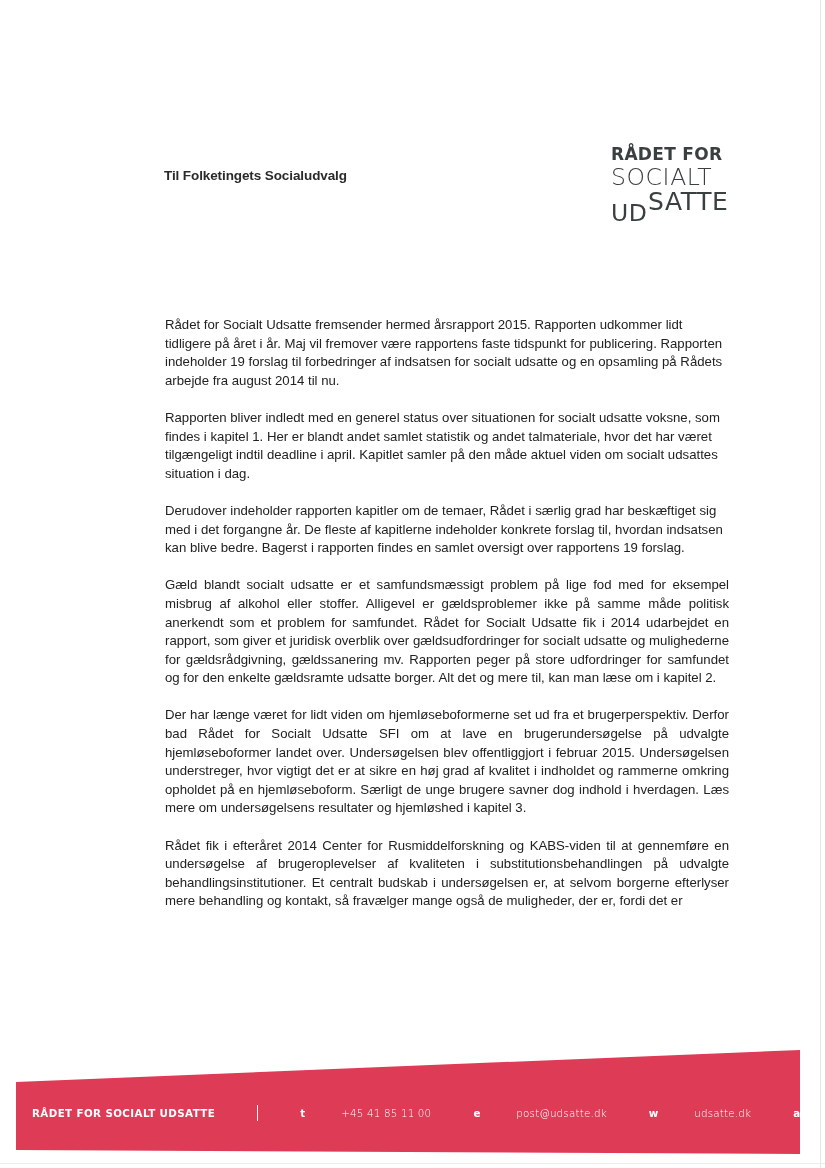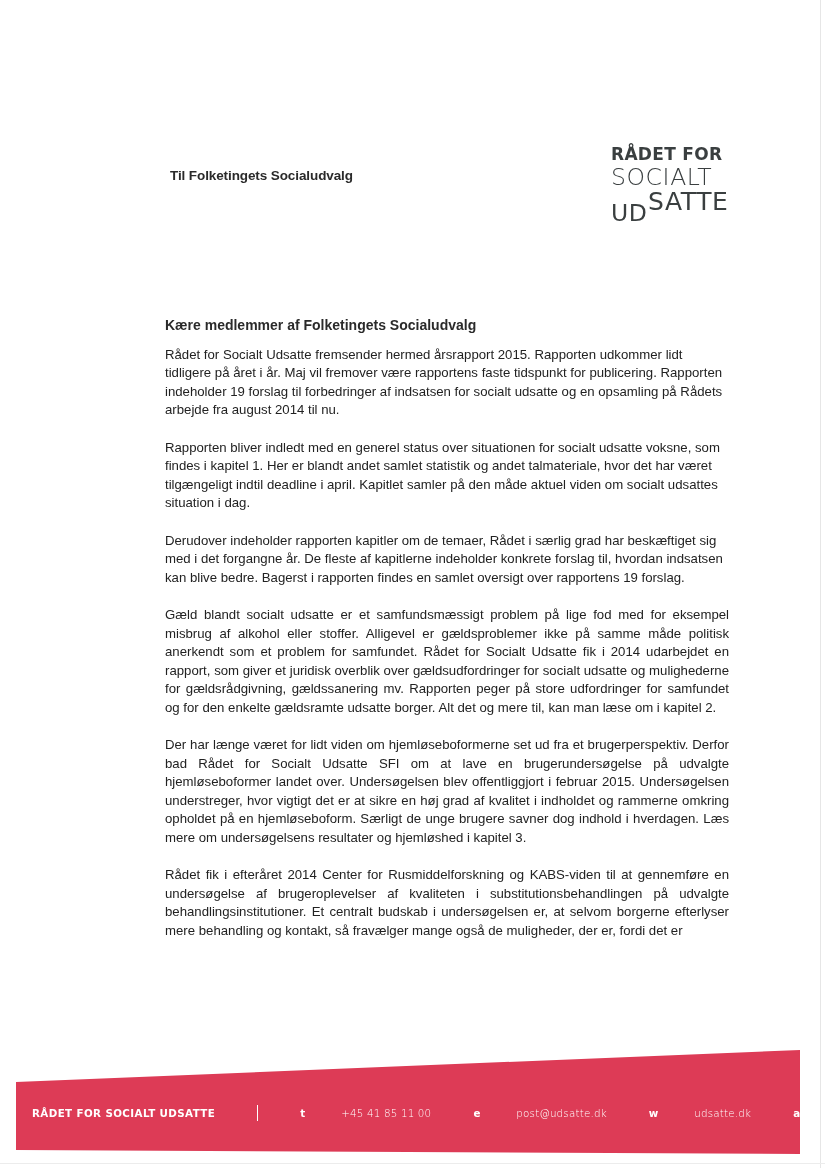--- a/index.html
+++ b/index.html
@@ -12,21 +12,21 @@
       color: #1e1e1e;
     }
     .page-edge {
       position: absolute; right: 4px; top: 0; width: 1px; height: 1168px;
       background: #e6e6e6;
     }
     .scan-bottom {
       position: absolute; left: 0; right: 0; top: 1163px; height: 1px; background: #ececec;
     }
     .recipient {
-      position: absolute; left: 170px; top: 168px;
+      position: absolute; left: 164px; top: 168px;
       font-size: 13.5px; font-weight: bold; color: #2a2a2a;
       letter-spacing: -0.1px;
     }
     .logo {
       position: absolute; left: 611px; top: 136px; width: 120px;
       color: #3a3f40;
       font-family: "DejaVu Sans", sans-serif;
       margin-top: 8px;
     }
     .logo .l1 {
@@ -74,21 +74,20 @@
 <div class="logo" style="color: rgb(58, 63, 64);">
   <span class="l1">RÅDET FOR</span>
   <span class="l2">SOCIALT</span>
   <span class="l3">
     <span class="ud">UD</span>
     <span class="satte">SATTE</span>
   </span>
 </div>
 
 <div class="content" style="color: rgb(34, 34, 34);">
-  <div class="salutation">Kære medlemmer af Folketingets Socialudvalg</div>
   <div id="paragraphs">
       <div class="para"><span>Rådet for Socialt Udsatte fremsender hermed årsrapport 2015. Rapporten udkommer lidt tidligere på året i år. Maj vil fremover være rapportens faste tidspunkt for publicering. Rapporten indeholder 19 forslag til forbedringer af indsatsen for socialt udsatte og en opsamling på Rådets arbejde fra august 2014 til nu.</span></div>
       <div class="para"><span>Rapporten bliver indledt med en </span><b>generel status over situationen for socialt udsatte voksne</b><span>, som findes i kapitel 1. Her er blandt andet samlet statistik og andet talmateriale, hvor det har været tilgængeligt indtil deadline i april. Kapitlet samler på den måde aktuel viden om socialt udsattes situation i dag.</span></div>
       <div class="para"><span>Derudover indeholder rapporten kapitler om de temaer, Rådet i særlig grad har beskæftiget sig med i det forgangne år. De fleste af kapitlerne indeholder konkrete forslag til, hvordan indsatsen kan blive bedre. Bagerst i rapporten findes en samlet oversigt over rapportens 19 forslag.</span></div>
       <div class="para just"><b>Gæld blandt socialt udsatte</b><span> er et samfundsmæssigt problem på lige fod med for eksempel misbrug af alkohol eller stoffer. Alligevel er gældsproblemer ikke på samme måde politisk anerkendt som et problem for samfundet. Rådet for Socialt Udsatte fik i 2014 udarbejdet en rapport, som giver et juridisk overblik over gældsudfordringer for socialt udsatte og mulighederne for gældsrådgivning, gældssanering mv. Rapporten peger på store udfordringer for samfundet og for den enkelte gældsramte udsatte borger. Alt det og mere til, kan man læse om i kapitel 2.</span></div>
       <div class="para just"><span>Der har længe været for lidt viden om </span><b>hjemløseboformerne</b><span> set ud fra et brugerperspektiv. Derfor bad Rådet for Socialt Udsatte SFI om at lave en brugerundersøgelse på udvalgte hjemløseboformer landet over. Undersøgelsen blev offentliggjort i februar 2015. Undersøgelsen understreger, hvor vigtigt det er at sikre en høj grad af kvalitet i indholdet og rammerne omkring opholdet på en hjemløseboform. Særligt de unge brugere savner dog indhold i hverdagen. Læs mere om undersøgelsens resultater og hjemløshed i kapitel 3.</span></div>
       <div class="para just"><span>Rådet fik i efteråret 2014 Center for Rusmiddelforskning og KABS-viden til at gennemføre en undersøgelse af </span><b>brugeroplevelser af kvaliteten i substitutionsbehandlingen</b><span> på udvalgte behandlingsinstitutioner. Et centralt budskab i undersøgelsen er, at selvom borgerne efterlyser mere behandling og kontakt, så fravælger mange også de muligheder, der er, fordi det er</span></div>
     </div>
 </div>
 

